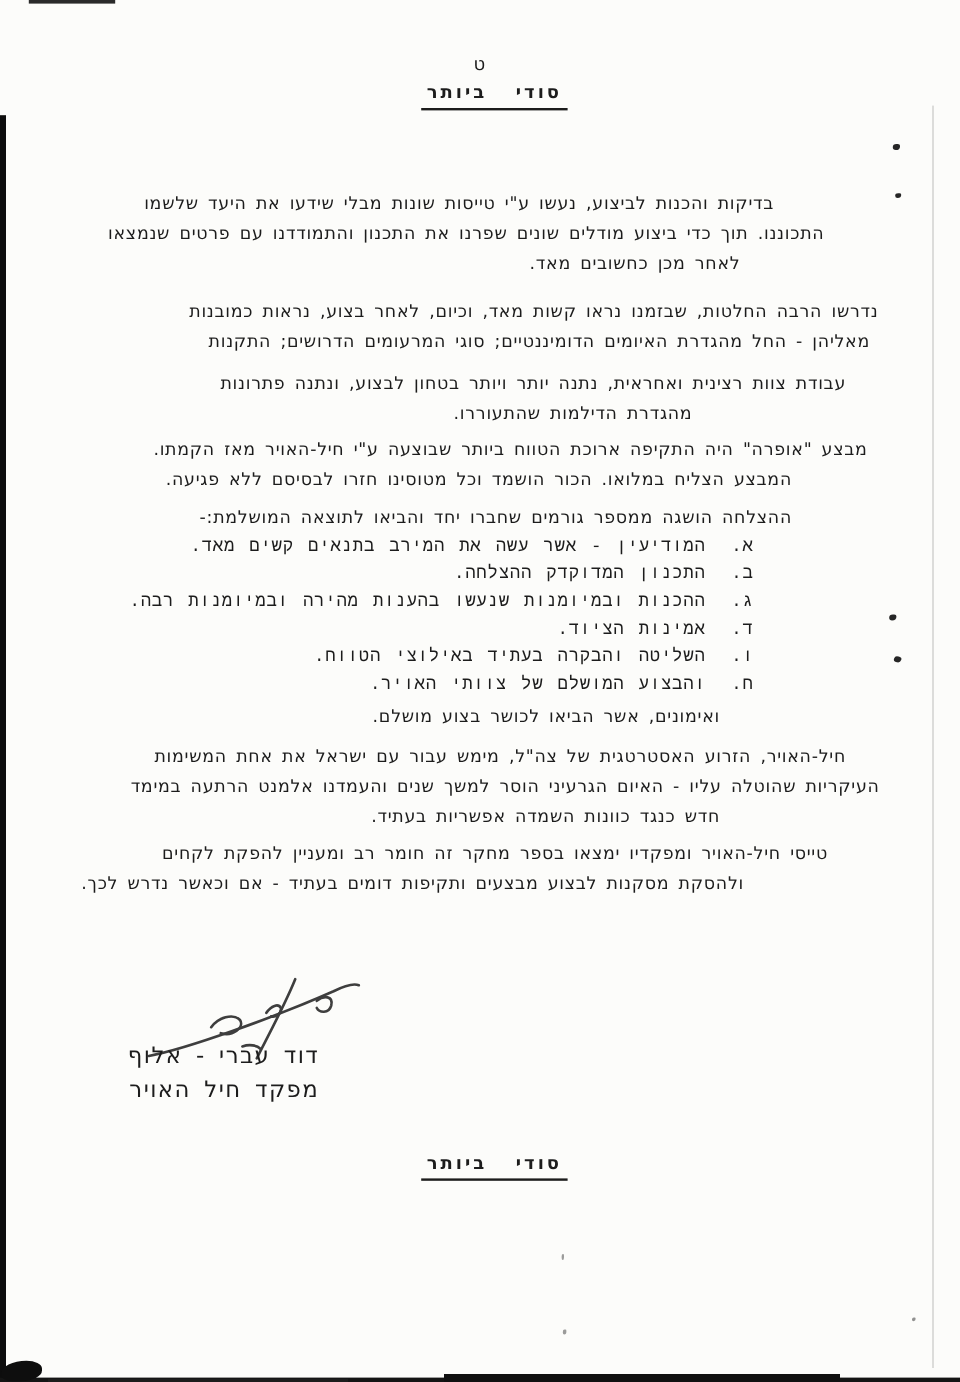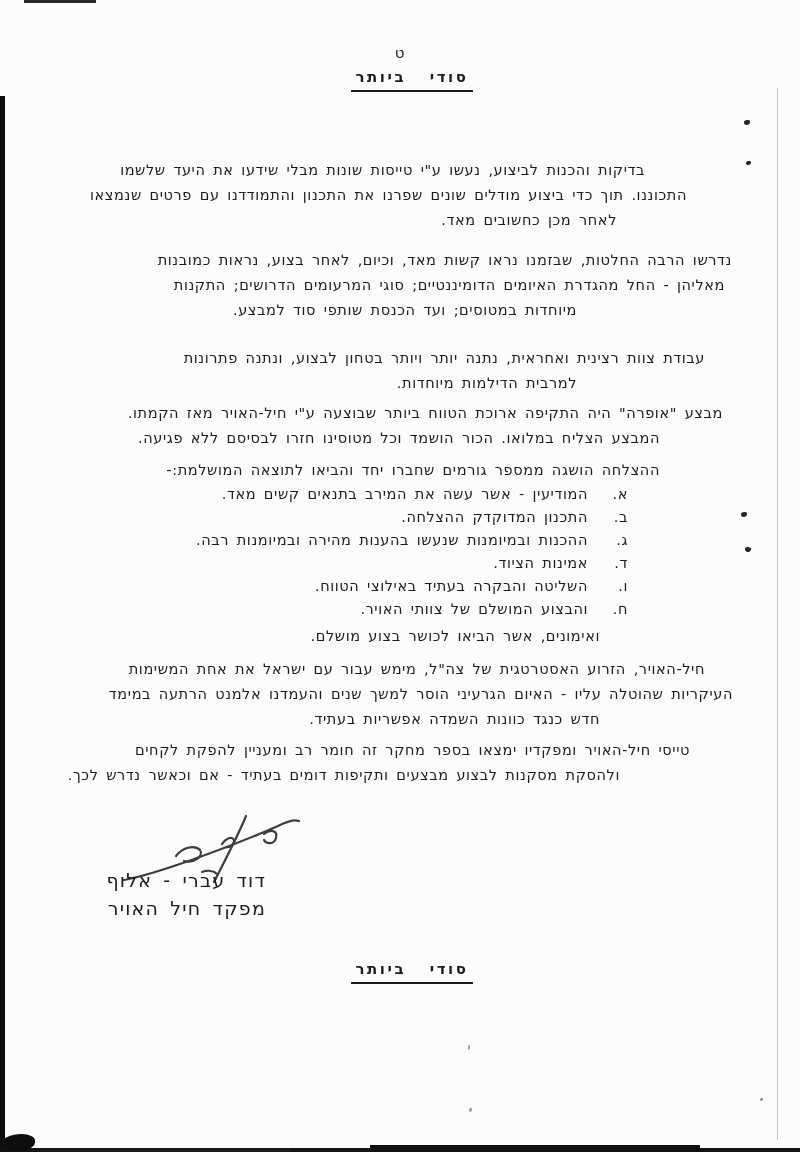--- a/index.html
+++ b/index.html
@@ -31,21 +31,21 @@
     direction:rtl;
   }
   
   .body-text{
     position:absolute;top:158px;left:70px;right:66px;
     direction:rtl;text-align:right;
     font-size:14.5px;letter-spacing:.6px;word-spacing:2.5px;
   }
   .ln{line-height:25px;height:25px;white-space:nowrap;}
   .para{margin:0;}
-  .list{margin:0;}
+  .list{margin:0;font-family:Liberation Mono, monospace;}
   .li-row{line-height:23px;height:23px;white-space:nowrap;padding-right:106px;}
   .li-letter{display:inline-block;width:24px;text-align:right;margin-left:16px;}
   
   .sig-scribble{position:absolute;left:118px;top:814px;}
   .sig-block{
     position:absolute;left:126px;top:866px;width:140px;
     direction:rtl;text-align:center;
     font-size:19px;letter-spacing:1.2px;word-spacing:4px;
   }
   .sig-block .sig-line{line-height:28px;white-space:nowrap;}
@@ -80,29 +80,28 @@
   </div>
 
   <div class="body-text">
 
     <div class="para" style="margin-bottom:15px">
       <div class="ln" style="padding-right:89px">בדיקות והכנות לביצוע, נעשו ע"י טייסות שונות מבלי שידעו את היעד שלשמו</div>
       <div class="ln" style="padding-right:47px">התכוננו.  תוך כדי ביצוע מודלים שונים שפרנו את התכנון והתמודדנו עם פרטים שנמצאו</div>
       <div class="ln" style="padding-right:117px">לאחר מכן כחשובים מאד.</div>
     </div>
 
-    <div class="para" style="margin-bottom:23px">
+    <div class="para" style="margin-bottom:10px">
       <div class="ln" style="padding-right:2px">נדרשו הרבה החלטות, שבזמנו נראו קשות מאד, וכיום, לאחר בצוע, נראות כמובנות</div>
       <div class="ln" style="padding-right:9px">מאליהן - החל מהגדרת האיומים הדומיננטיים;  סוגי המרעומים הדרושים;  התקנות</div>
-      <div class="ln" style="padding-right:157px">מיוחדות במטוסים;  ועד הכנסת שותפי סוד למבצע.</div>
     </div>
 
     <div class="para" style="margin-bottom:5px">
       <div class="ln" style="padding-right:29px">עבודת צוות רצינית ואחראית, נתנה יותר ויותר בטחון לבצוע, ונתנה פתרונות</div>
-      <div class="ln" style="padding-right:157px">למרבית הדילמות מיוחדות.</div>
+      <div class="ln" style="padding-right:157px">מהגדרת הדילמות שהתעוררו.</div>
     </div>
 
     <div class="para" style="margin-bottom:7px">
       <div class="ln" style="padding-right:11px">מבצע "אופרה" היה התקיפה ארוכת הטווח ביותר שבוצעה ע"י חיל-האויר מאז הקמתו.</div>
       <div class="ln" style="padding-right:74px">המבצע הצליח במלואו.  הכור הושמד וכל מטוסינו חזרו לבסיסם ללא פגיעה.</div>
     </div>
 
     <div class="para" style="margin-bottom:0">
       <div class="ln" style="padding-right:74px">ההצלחה הושגה ממספר גורמים שחברו יחד והביאו לתוצאה המושלמת:-</div>
     </div>

